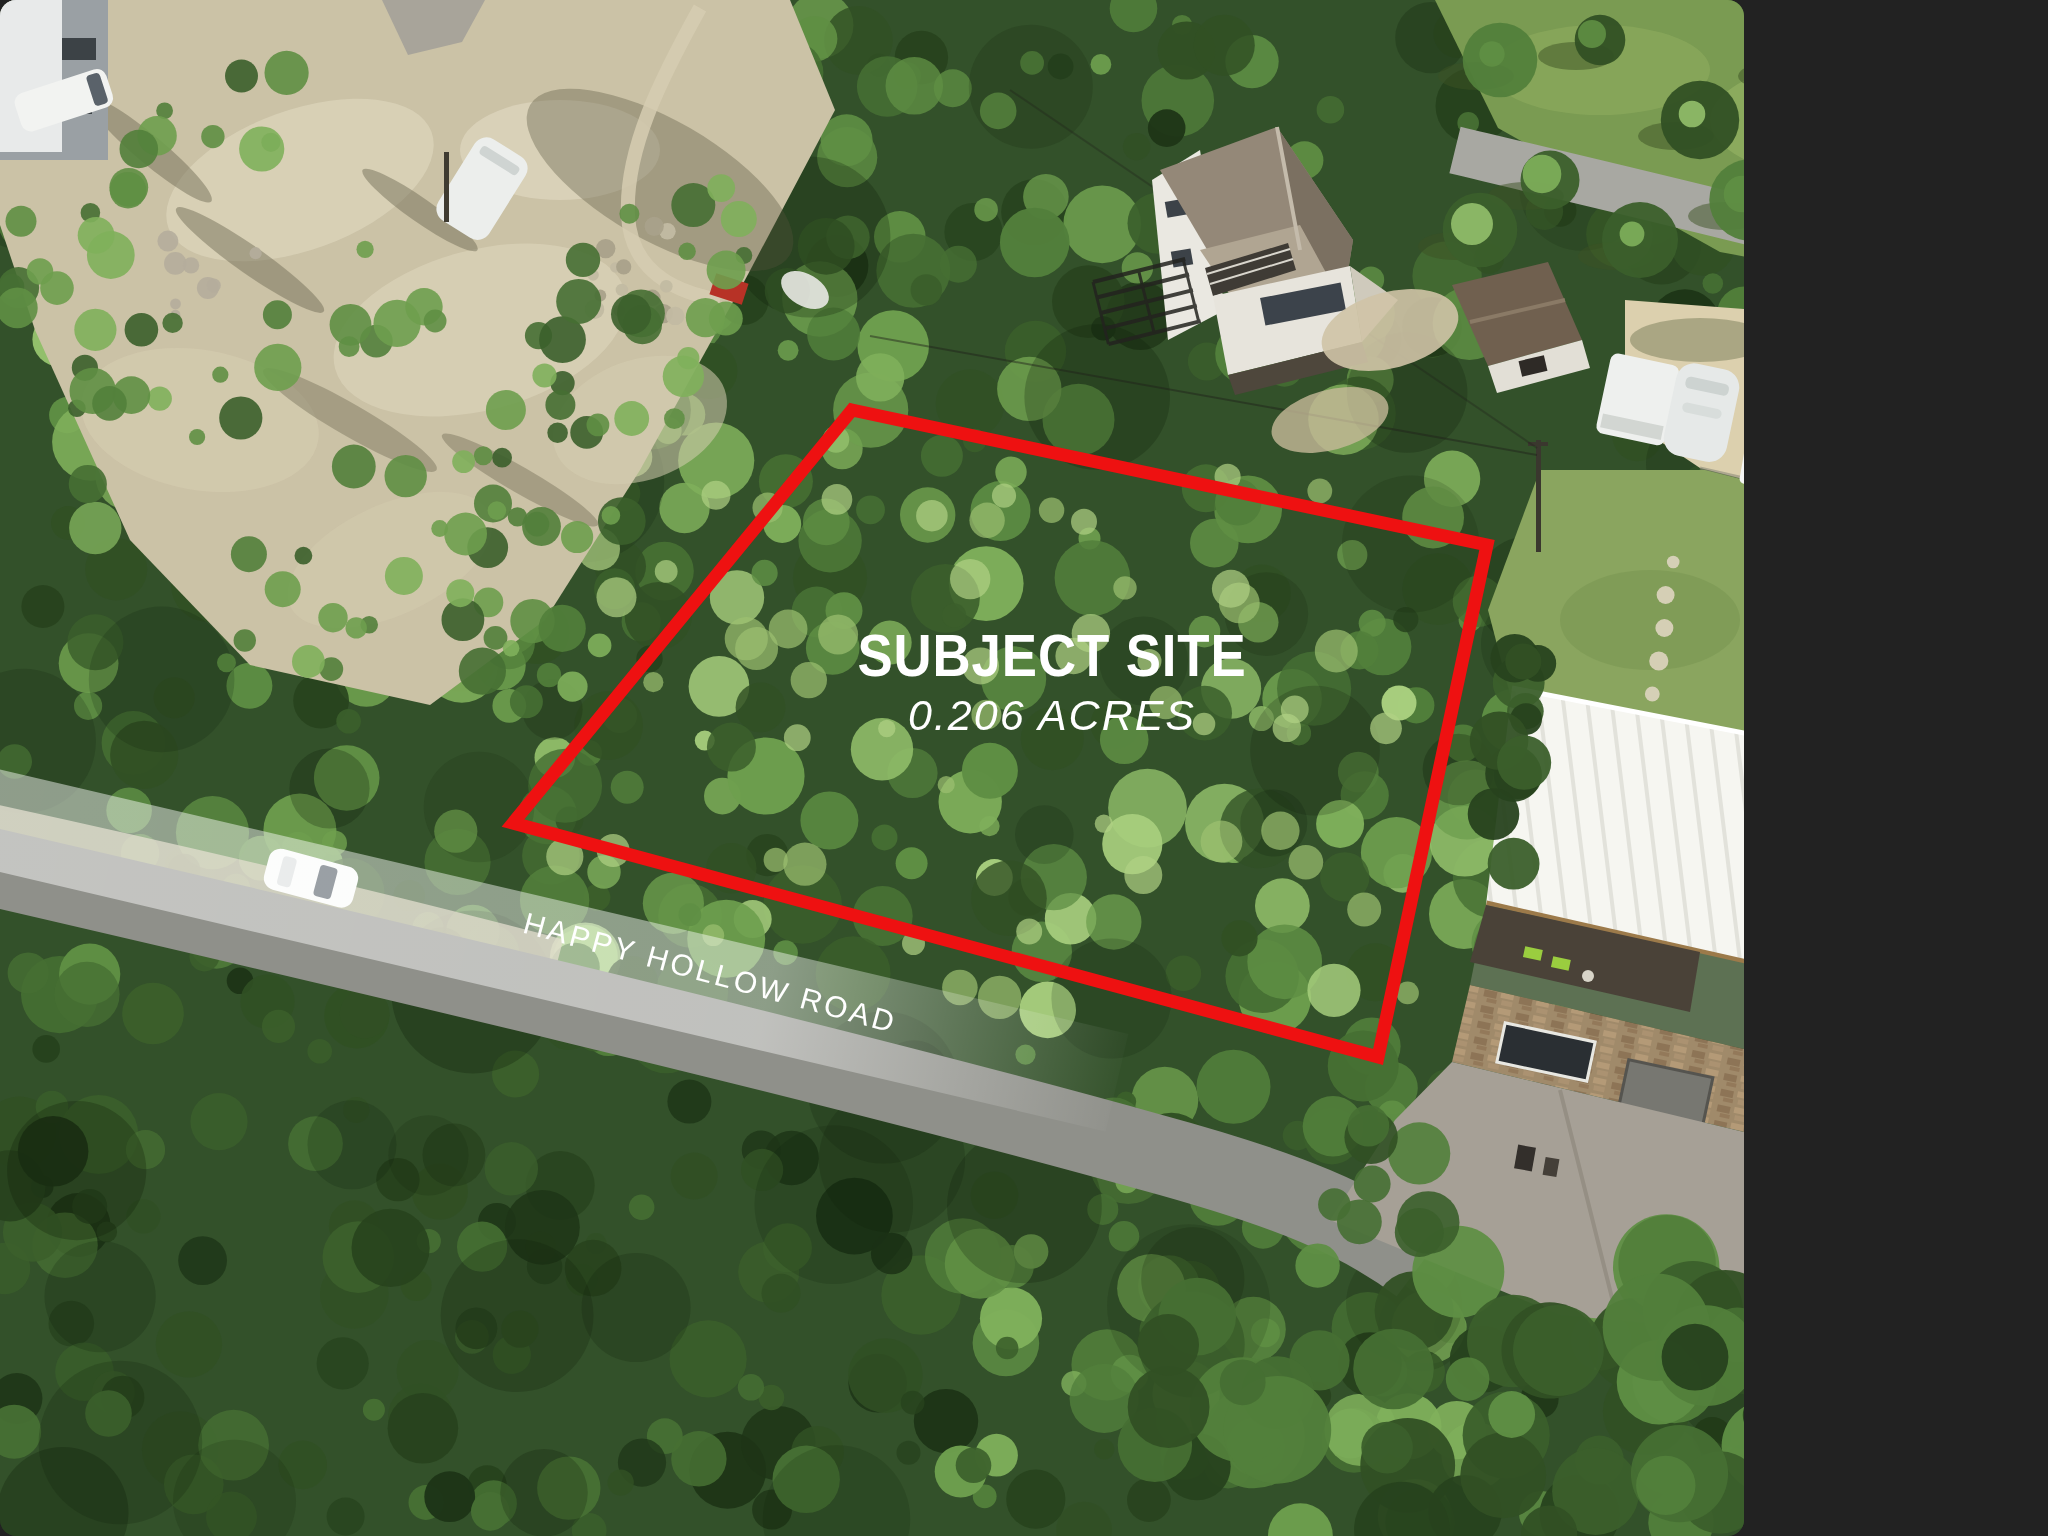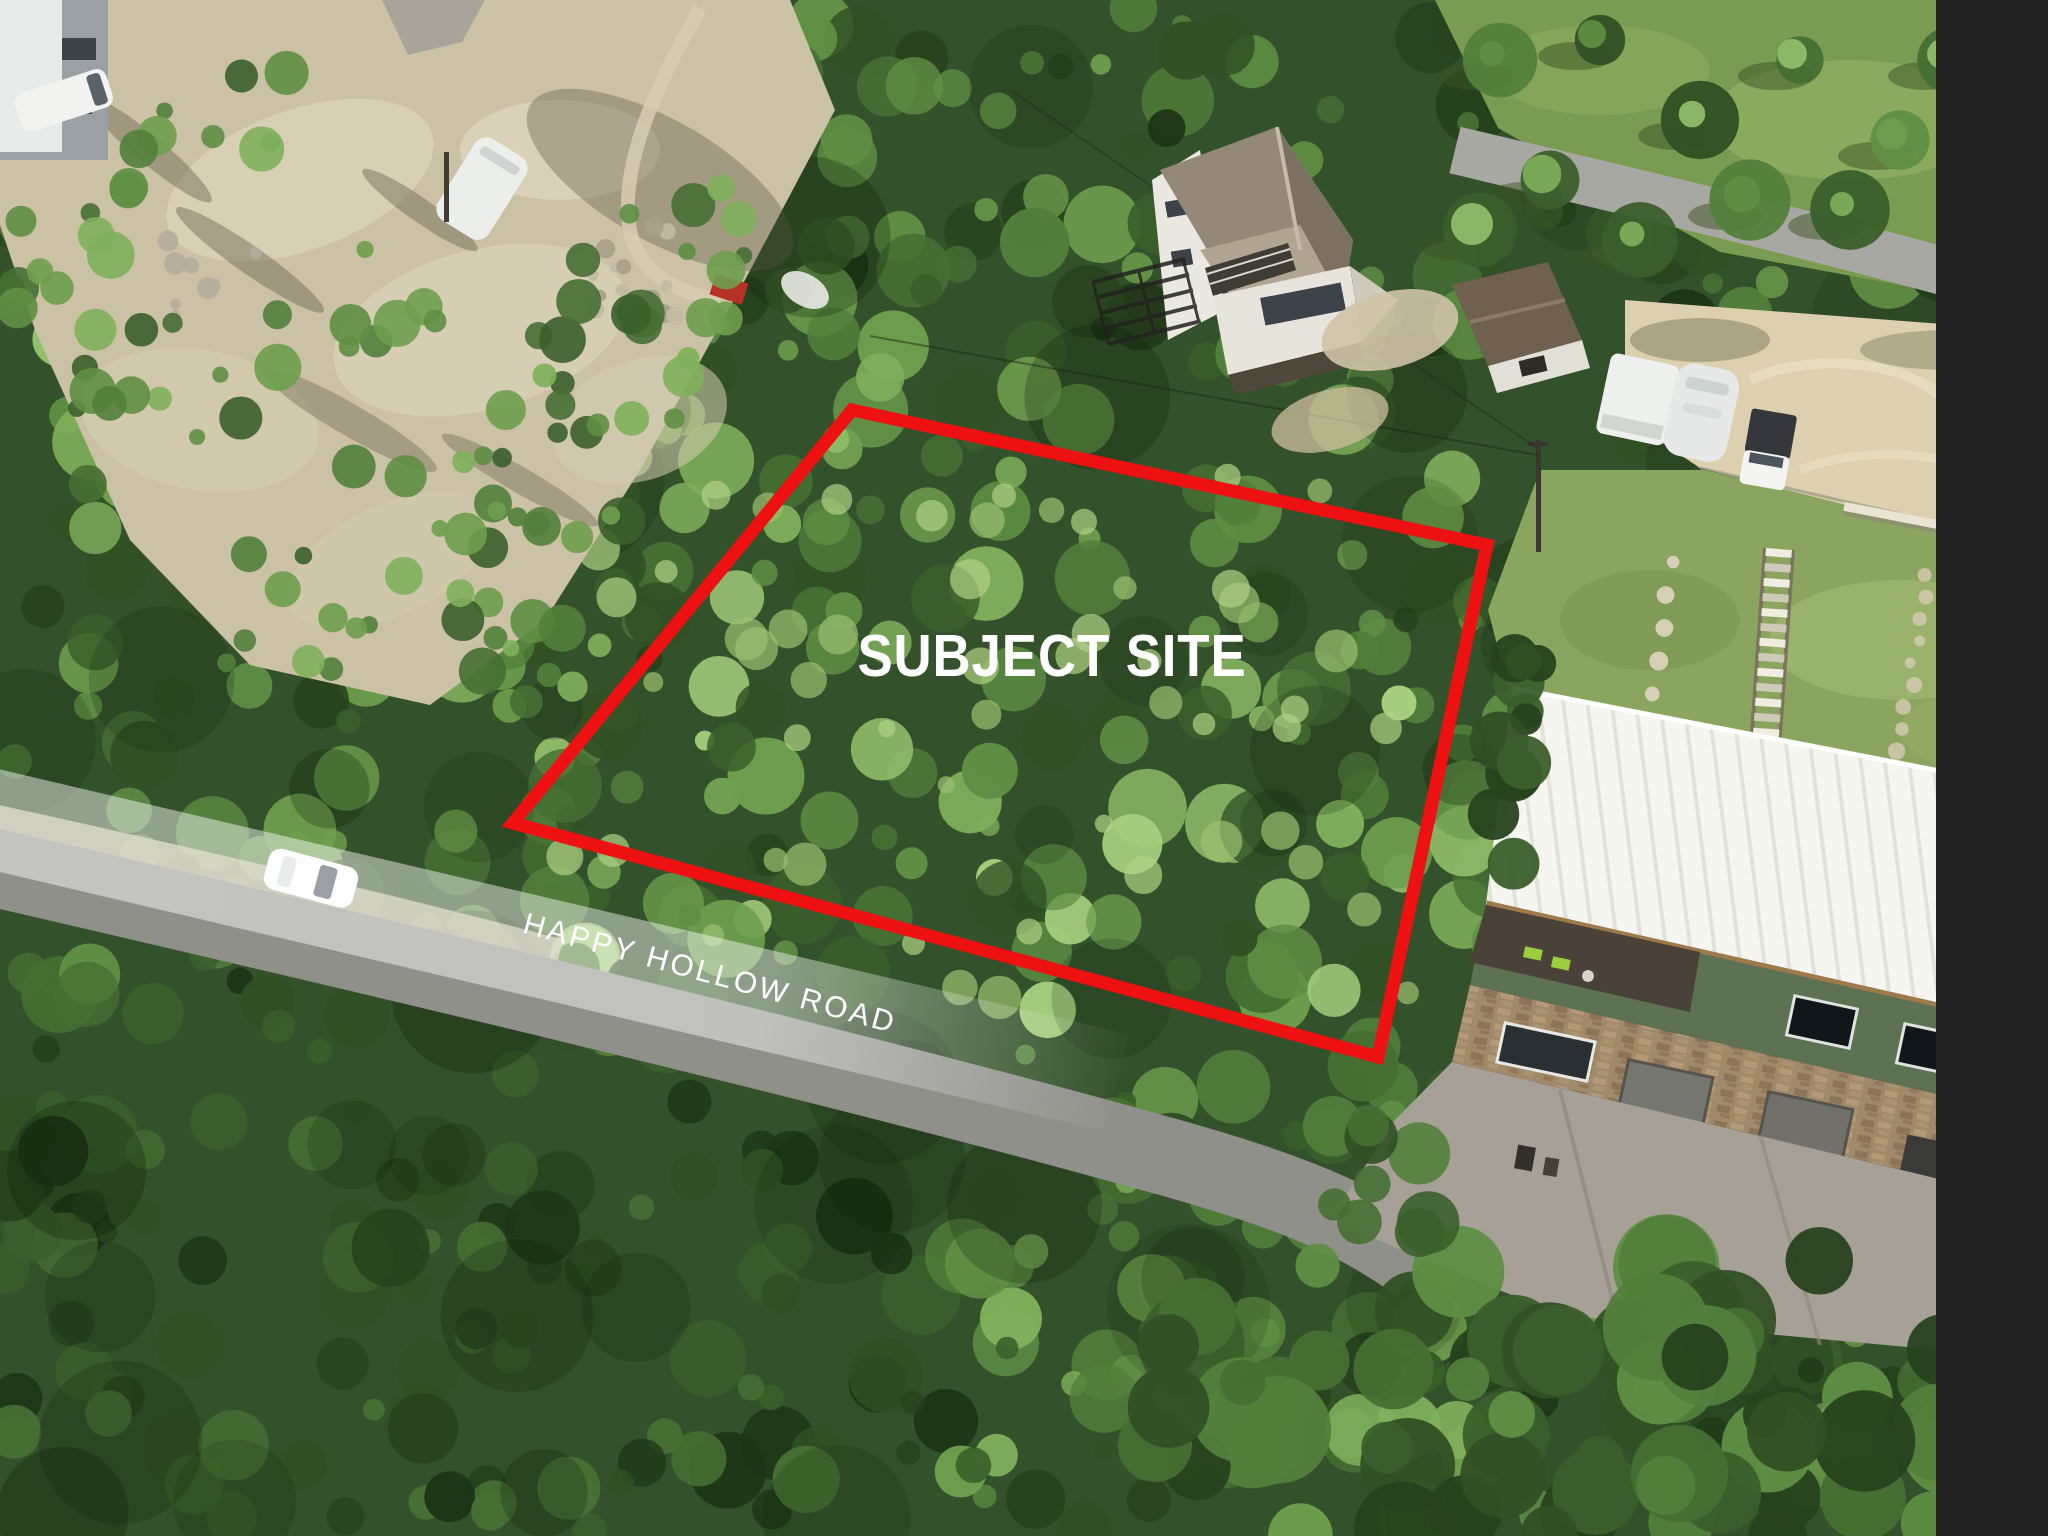--- a/index.html
+++ b/index.html
@@ -1,17 +1,17 @@
 <!DOCTYPE html>
 <html><head>
 <meta charset="utf-8">
 <style>
   html,body{margin:0;padding:0;background:#222;}
-  #stage{position:relative;width:1936px;height:1536px;overflow:hidden;
-         font-family:"Liberation Sans","DejaVu Sans",sans-serif;}
+  #stage{position:relative;width:1744px;height:1536px;overflow:hidden;
+         font-family:"Liberation Sans","DejaVu Sans",sans-serif;border-radius:16px;}
   #scene{position:absolute;left:0;top:0;width:2048px;height:1536px;display:block;}
   .overlay-label{position:absolute;color:#fff;white-space:nowrap;text-align:center;line-height:1;}
   #site-title{left:802px;top:626px;width:500px;font-weight:700;font-size:60px;
               letter-spacing:1px;transform:scaleX(0.88);transform-origin:50% 50%;}
   #site-acres{left:852px;top:694px;width:400px;font-style:italic;font-weight:400;
               font-size:43px;letter-spacing:2px;}
   #road-label{left:528px;top:908px;font-size:30px;font-weight:400;letter-spacing:3px;
               transform:rotate(15.2deg);transform-origin:0 0;}
 </style>
 </head>
@@ -1416,14 +1416,15 @@
         <circle cx="1368.4" cy="1125.8" r="20.8" fill="#466f33" opacity="0.9"></circle>
       </g>
 
     <g transform="translate(-40,760) rotate(13.2)">
       <rect x="0" y="0" width="1200" height="100" fill="url(#bannerGrad)"></rect>
     </g>
     <polygon id="boundary-poly" fill="none" stroke-linejoin="miter" points="852,410 1487,545 1378,1057 513,823" stroke="#ee1111" stroke-width="13"></polygon>
   </svg>
 
   <div class="overlay-label" id="site-title">SUBJECT SITE</div>
+  <div class="overlay-label" id="site-acres">0.206 ACRES</div>
   <div class="overlay-label" id="road-label">HAPPY HOLLOW ROAD</div>
 </div>
 
 </body></html>

